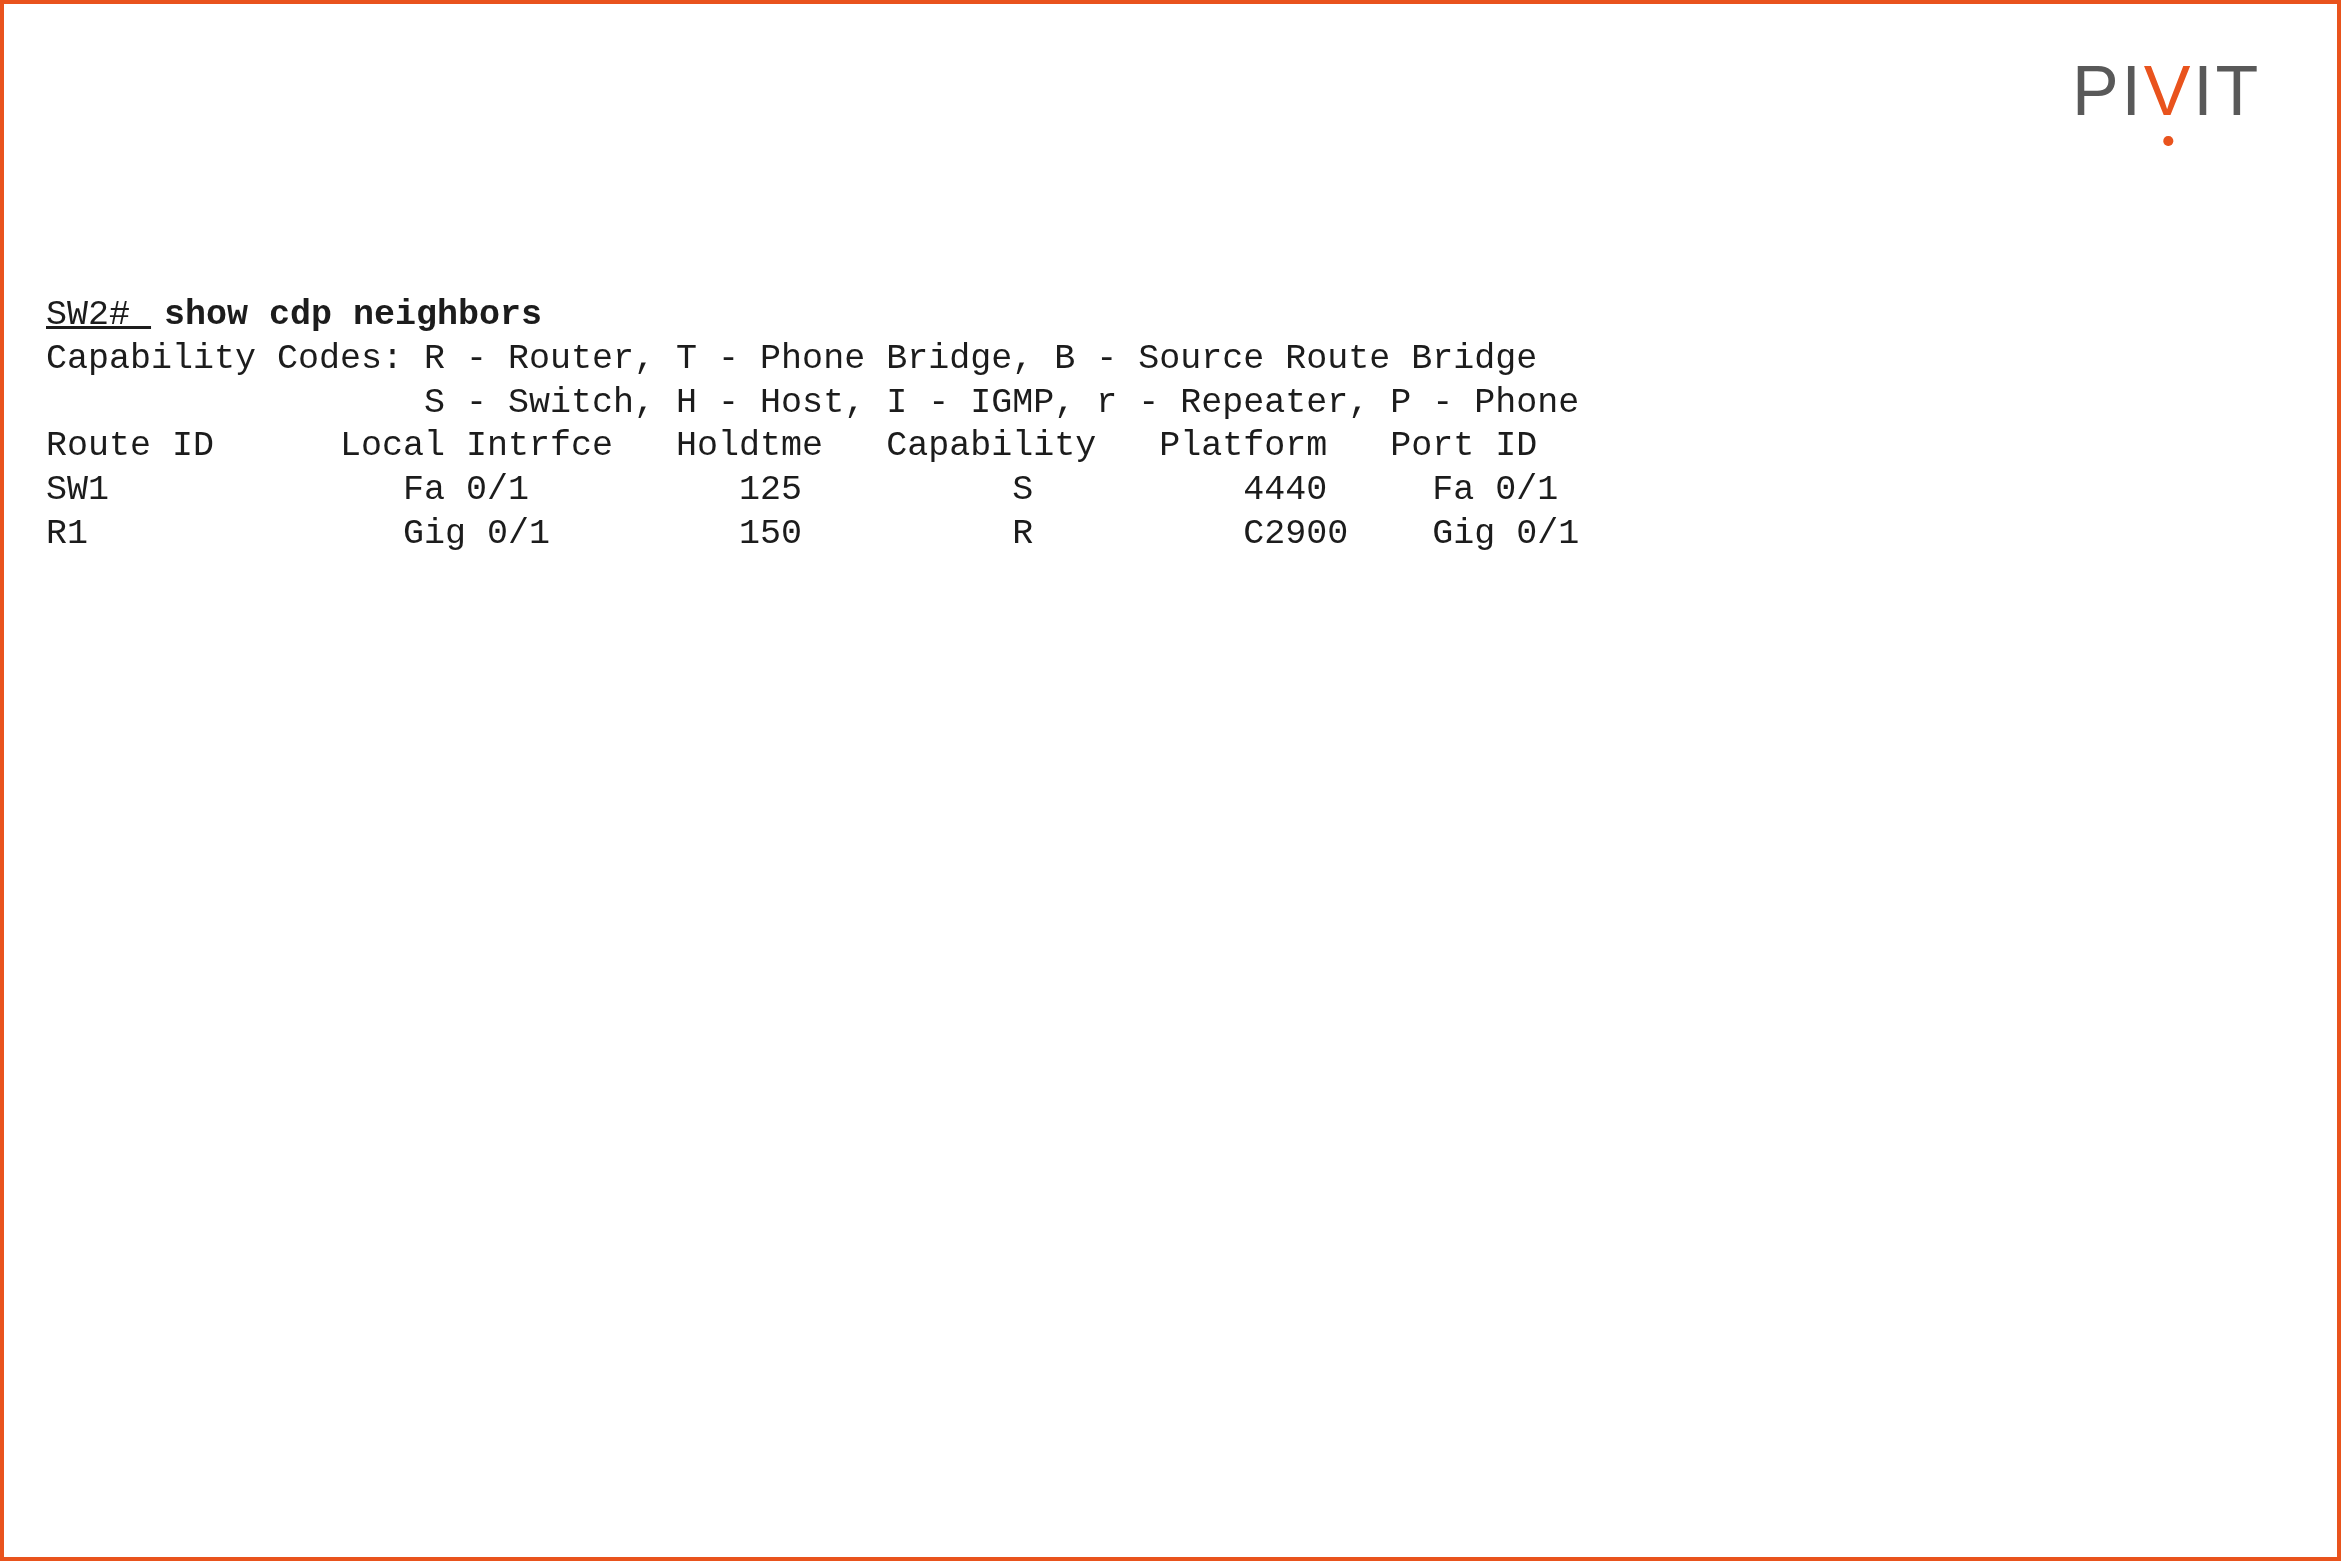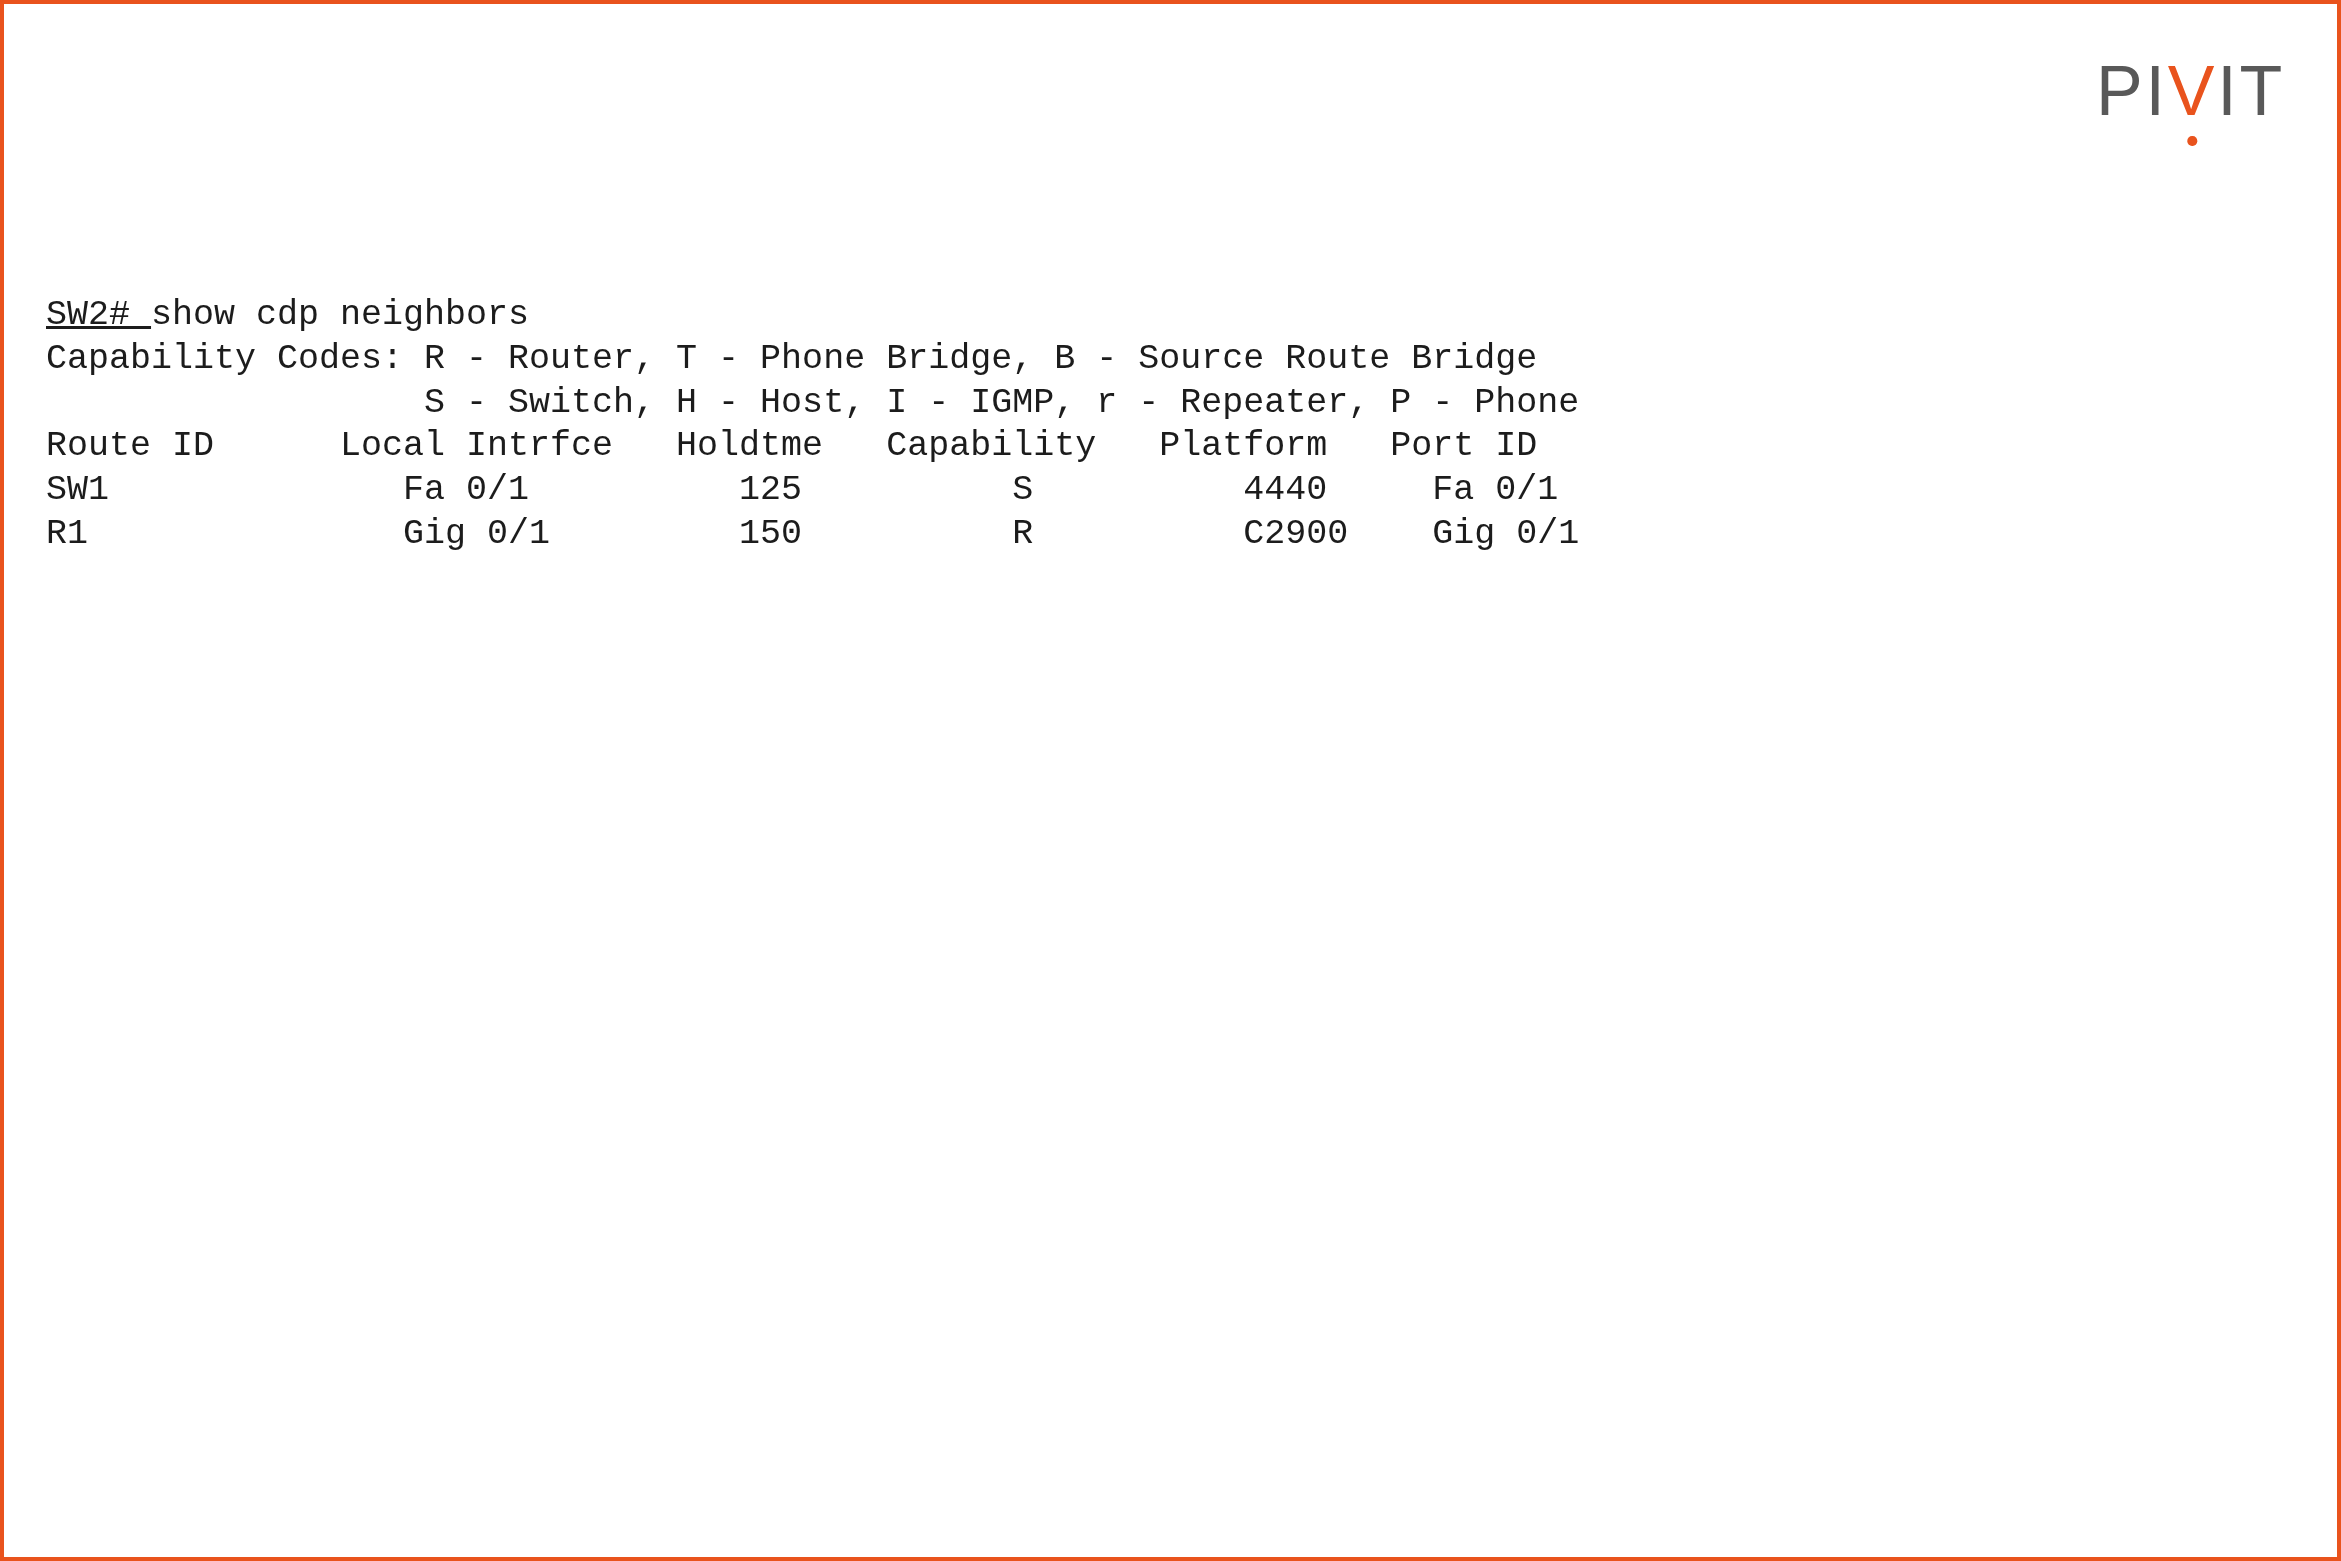--- a/index.html
+++ b/index.html
@@ -11,21 +11,21 @@
     box-sizing: border-box;
     border: 4.7px solid #e9531d;
     width: 100%;
     min-height: 100vh;
     padding: 28px 42px 42px 42px;
     position: relative;
   }
   .logo {
     position: absolute;
     top: 52px;
-    right: 52px;
+    right: 76px;
     font-family: "Segoe UI", Arial, sans-serif;
     font-weight: 300;
     font-size: 70px;
     letter-spacing: 2.8px;
     color: #595959;
     line-height: 1;
     display: flex;
     align-items: flex-end;
   }
   .logo .accent {
@@ -49,21 +49,22 @@
     line-height: 1.25;
     color: #1c1c1c;
     white-space: pre;
     margin-top: 262px;
   }
   .terminal .prompt {
     font-weight: normal;
     text-decoration: underline;
   }
   .terminal .cmd {
-    font-weight: normal;
+    font-weight: bold;
+    margin-left: 13px;
   }
 </style>
 </head>
 <body>
 
 <div class="frame">
 
   <div class="logo">
     <span>PI</span>
       <span class="accent">V</span>

